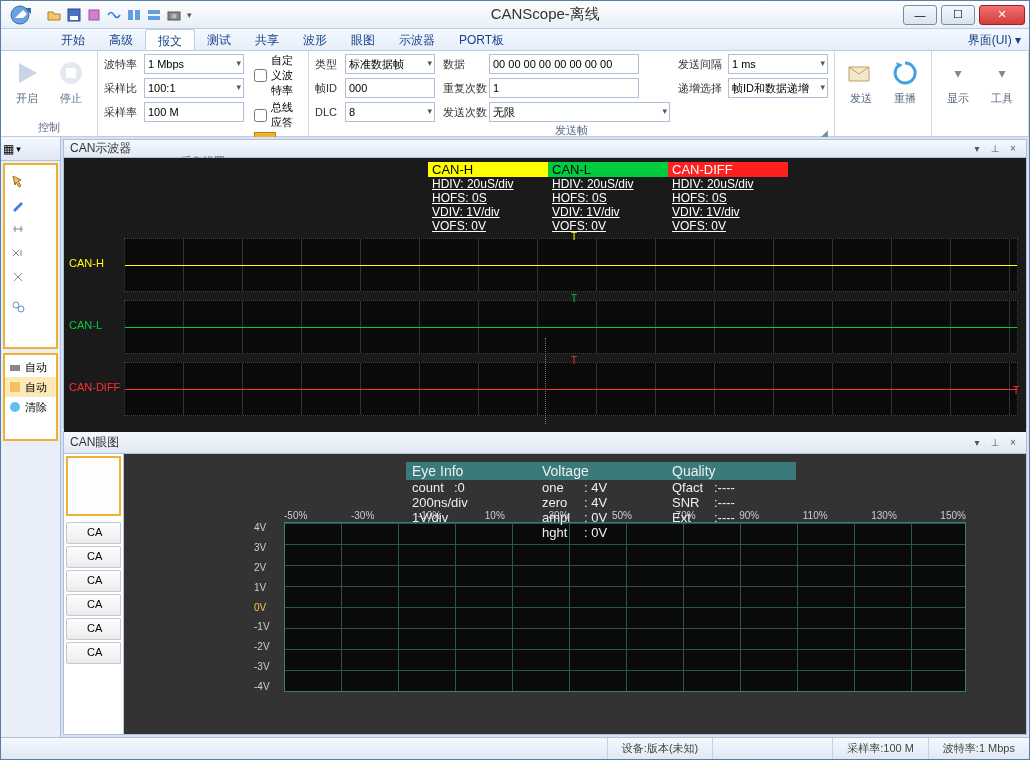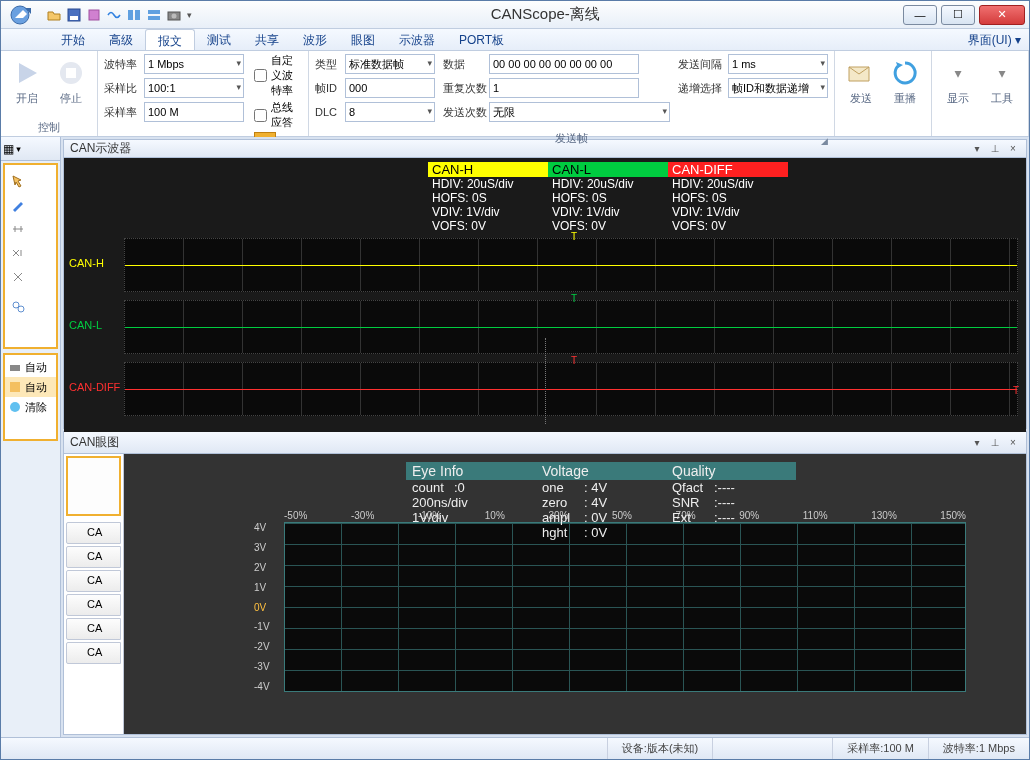--- a/index.html
+++ b/index.html
@@ -18,21 +18,21 @@
 
 .menubar { height: 22px; background: linear-gradient(#f5f9ff,#e6eef9); display:flex; padding-left: 48px; border-bottom:1px solid #c0cde0; }
 .menubar .tab { padding: 3px 12px; font-size:12px; color:#15428b; cursor:pointer; }
 .menubar .tab.active { background:#fff; border:1px solid #c0cde0; border-bottom:none; border-radius:3px 3px 0 0; }
 .menubar .spacer { flex:1; }
 .menubar .right { padding:3px 8px; color:#15428b; font-size:12px; }
 
 .ribbon { height: 86px; background:#fff; border-bottom:1px solid #c0cde0; display:flex; }
 .rgroup { border-right:1px solid #d0d8e4; padding:2px 6px 0 6px; display:flex; flex-direction:column; }
 .rgroup .body { flex:1; display:flex; align-items:flex-start; gap:4px; }
-.rgroup .label { text-align:center; font-size:11px; color:#5a6a85; height:16px; position:relative;margin-top:8px; }
+.rgroup .label { text-align:center; font-size:11px; color:#5a6a85; height:16px; position:relative; }
 .rgroup .label .dlg { position:absolute; right:0; bottom:0; font-size:9px; color:#7a8aa0; }
 .bigbtn { width:40px; display:flex; flex-direction:column; align-items:center; gap:2px; font-size:11px; color:#5a6a85; padding-top:4px; }
 .bigbtn .ic { width:32px; height:32px; display:flex; align-items:center; justify-content:center; }
 .fieldcol { display:flex; flex-direction:column; gap:2px; }
 .fieldrow { display:flex; align-items:center; height:22px; gap:2px; }
 .fieldrow .lbl { font-size:11px; color:#333; min-width:38px; }
 .fieldrow .inp { height:20px; border:1px solid #b0c0d8; font-size:11px; padding:0 3px; background:#fff; }
 .fieldrow .sel { height:20px; border:1px solid #b0c0d8; font-size:11px; padding:0 14px 0 3px; background:#fff; position:relative; display:flex; align-items:center; }
 .fieldrow .sel::after { content:"▾"; position:absolute; right:2px; top:3px; font-size:9px; color:#555; }
 .chk { display:flex; align-items:center; gap:4px; font-size:11px; }
@@ -56,21 +56,21 @@
 .panel .phdr .sp { flex:1; }
 .panel .phdr .pbtn { width:14px; height:14px; margin-left:4px; display:flex; align-items:center; justify-content:center; font-size:10px; color:#555; }
 
 .scope { background:#1a1a1a; flex:1; position:relative; padding:8px 8px 8px 60px; }
 .chaninfo { position:absolute; top:4px; left:364px; display:flex; }
 .chbox { font-size:12px; font-family:Arial; color:#fff; width:120px; }
 .chbox .chtitle { padding:0 4px; color:#000; font-weight:normal; font-size:13px; }
 .chbox .chtitle.y { background:#ffff00; }
 .chbox .chtitle.g { background:#00cc40; }
 .chbox .chtitle.r { background:#ff2020; color:#fff; }
-.chbox .chline { padding:0 4px; font-size:12px; }
+.chbox .chline { padding:0 4px; font-size:12px;text-decoration:underline; }
 .waves { margin-top:72px; }
 .wave { height:54px; border:1px dotted #444; margin-bottom:8px; position:relative; background:#0a0a0a; }
 .wave .wlabel { position:absolute; left:-56px; top:18px; font-size:11px; }
 .wave.y .wline { background:#ffff00; } .wave.y .wlabel { color:#ffff00; }
 .wave.g .wline { background:#00cc40; } .wave.g .wlabel { color:#00cc40; }
 .wave.r .wline { background:#ff3030; } .wave.r .wlabel { color:#ff3030; }
 .wave .wline { position:absolute; left:0; right:0; top:26px; height:1px; }
 .wave .grid { position:absolute; inset:0; background-image: repeating-linear-gradient(90deg, transparent, transparent 58px, #333 58px, #333 59px); }
 .wave .trig { position:absolute; left:50%; top:-8px; color:inherit; font-size:10px; }
 .scope .vcenter { position:absolute; top:180px; bottom:8px; left:50%; border-left:1px dotted #777; }

